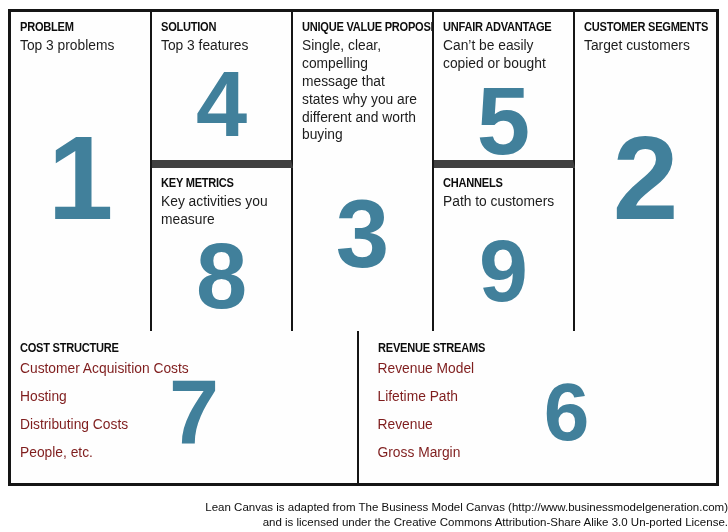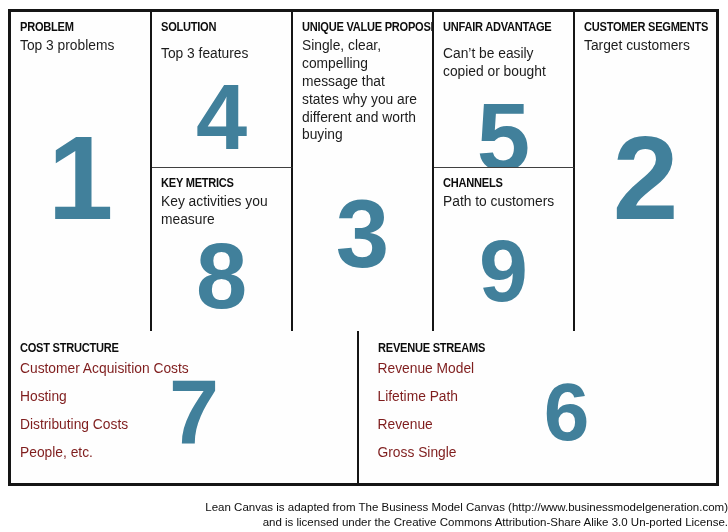--- a/index.html
+++ b/index.html
@@ -28,21 +28,21 @@
     border-bottom: none;
   }
   .cell {
     position: relative;
     padding: 7px 9px;
     display: flex;
     flex-direction: column;
     overflow: hidden;
   }
   .cell.br { border-right: 2px solid #151515; }
-  .cell.bb { border-bottom: 1px solid #404040; gap: 8px; }
+  .cell.bb { border-bottom: 8px solid #404040; }
   .span2 { grid-row: 1 / 3; }
   .hdr {
     font-weight: bold;
     font-size: 13.5px;
     line-height: 1.25;
     letter-spacing: -0.3px;
     white-space: nowrap;
     display: inline-block;
     transform: scaleX(0.82);
     transform-origin: left center;
@@ -168,21 +168,21 @@
       <div class="list-item">Distributing Costs</div>
       <div class="list-item">People, etc.</div>
       <div class="num-abs num-7">7</div>
     </div>
 
     <div class="half">
       <span class="hdr">REVENUE STREAMS</span>
       <div class="list-item">Revenue Model</div>
       <div class="list-item">Lifetime Path</div>
       <div class="list-item">Revenue</div>
-      <div class="list-item">Gross Single</div>
+      <div class="list-item">Gross Margin</div>
       <div class="num-abs num-6">6</div>
     </div>
 
   </div>
 
 </div>
 
 <div class="footer">
   <div>Lean Canvas is adapted from The Business Model Canvas (http://www.businessmodelgeneration.com)</div>
   <div>and is licensed under the Creative Commons Attribution-Share Alike 3.0 Un-ported License.</div>

